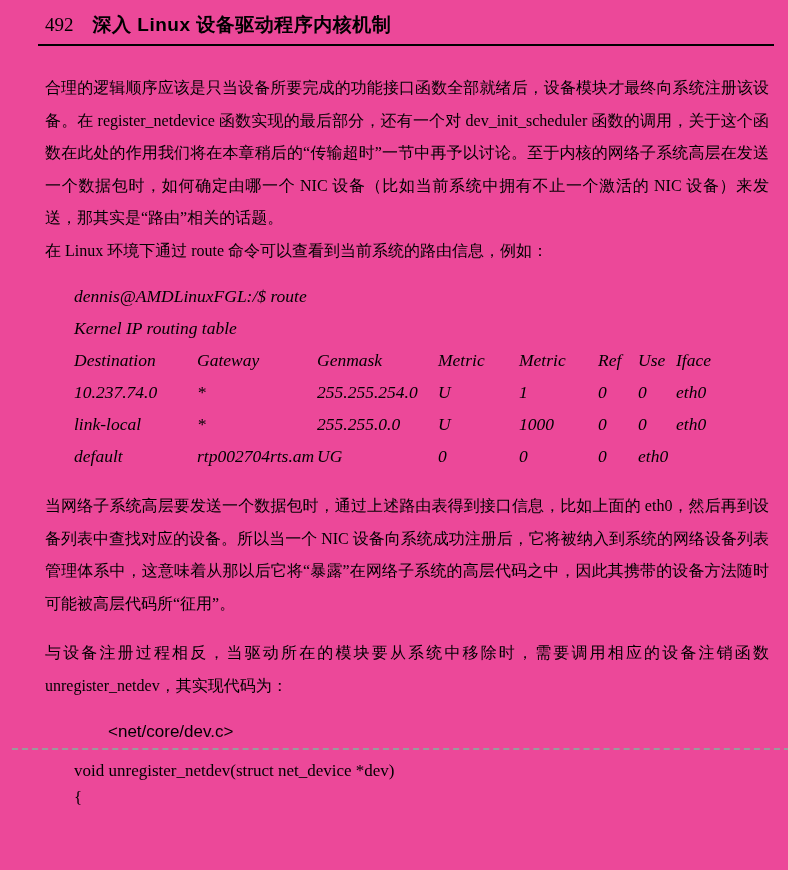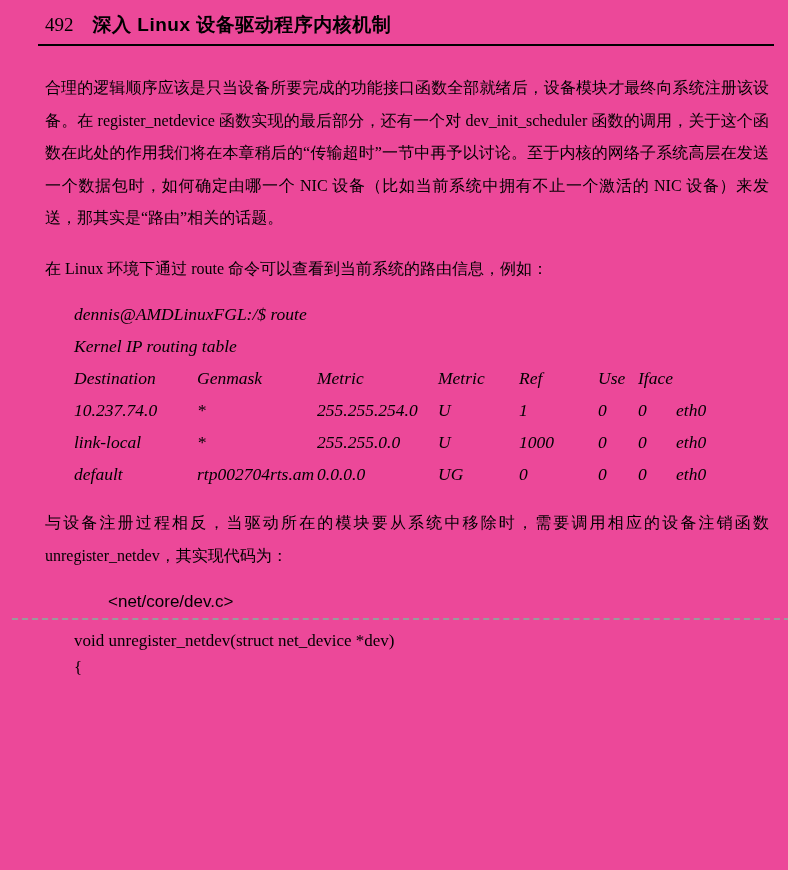--- a/index.html
+++ b/index.html
@@ -40,21 +40,21 @@
 
   
   .body-para {
     margin: 0 31px 0 33px;
     font-size: 16px;
     line-height: 32.5px;
     text-align: justify;
     text-justify: inter-ideograph;
   }
   .para-1 { margin-top: 26px; }
-  .para-2 { margin-top: 18px; }
+  .para-2 { }
   .para-3 { margin-top: 18px; }
   .para-4 { margin-top: 17px; }
 
   
   .route-block {
     margin: 13px 30px 0 62px;
     font-family: "Liberation Serif", "DejaVu Serif", serif;
     font-style: italic;
     font-size: 17.5px;
     line-height: 32px;
@@ -104,20 +104,21 @@
   <p class="body-para para-1">合理的逻辑顺序应该是只当设备所要完成的功能接口函数全部就绪后，设备模块才最终向系统注册该设备。在 register_netdevice 函数实现的最后部分，还有一个对 dev_init_scheduler 函数的调用，关于这个函数在此处的作用我们将在本章稍后的“传输超时”一节中再予以讨论。至于内核的网络子系统高层在发送一个数据包时，如何确定由哪一个 NIC 设备（比如当前系统中拥有不止一个激活的 NIC 设备）来发送，那其实是“路由”相关的话题。</p>
 
   <p class="body-para para-2">在 Linux 环境下通过 route 命令可以查看到当前系统的路由信息，例如：</p>
 
   <div class="route-block">
     <div class="route-line">dennis@AMDLinuxFGL:/$ route</div>
     <div class="route-line">Kernel IP routing table</div>
 
     <div class="rt-row">
       <span>Destination</span>
+      <span>Gateway</span>
       <span>Genmask</span>
       <span>Metric</span>
       <span>Metric</span>
       <span>Ref</span>
       <span>Use</span>
       <span>Iface</span>
     </div>
 
     <div class="rt-row">
       <span>10.237.74.0</span>
@@ -137,29 +138,29 @@
       <span>U</span>
       <span>1000</span>
       <span>0</span>
       <span>0</span>
       <span>eth0</span>
     </div>
 
     <div class="rt-row">
       <span>default</span>
       <span>rtp002704rts.am</span>
-      <span>0.0.0.0</span>
       <span>UG</span>
       <span>0</span>
       <span>0</span>
       <span>0</span>
       <span>eth0</span>
     </div>
   </div>
 
+  <p class="body-para para-3">当网络子系统高层要发送一个数据包时，通过上述路由表得到接口信息，比如上面的 eth0，然后再到设备列表中查找对应的设备。所以当一个 NIC 设备向系统成功注册后，它将被纳入到系统的网络设备列表管理体系中，这意味着从那以后它将“暴露”在网络子系统的高层代码之中，因此其携带的设备方法随时可能被高层代码所“征用”。</p>
 
   <p class="body-para para-4">与设备注册过程相反，当驱动所在的模块要从系统中移除时，需要调用相应的设备注销函数 unregister_netdev，其实现代码为：</p>
 
   <div class="code-block">
     <div class="code-source">&lt;net/core/dev.c&gt;</div>
     <hr class="code-divider">
     <div class="code-lines">
       <div class="code-line">void unregister_netdev(struct net_device *dev)</div>
       <div class="code-line">{</div>
 

